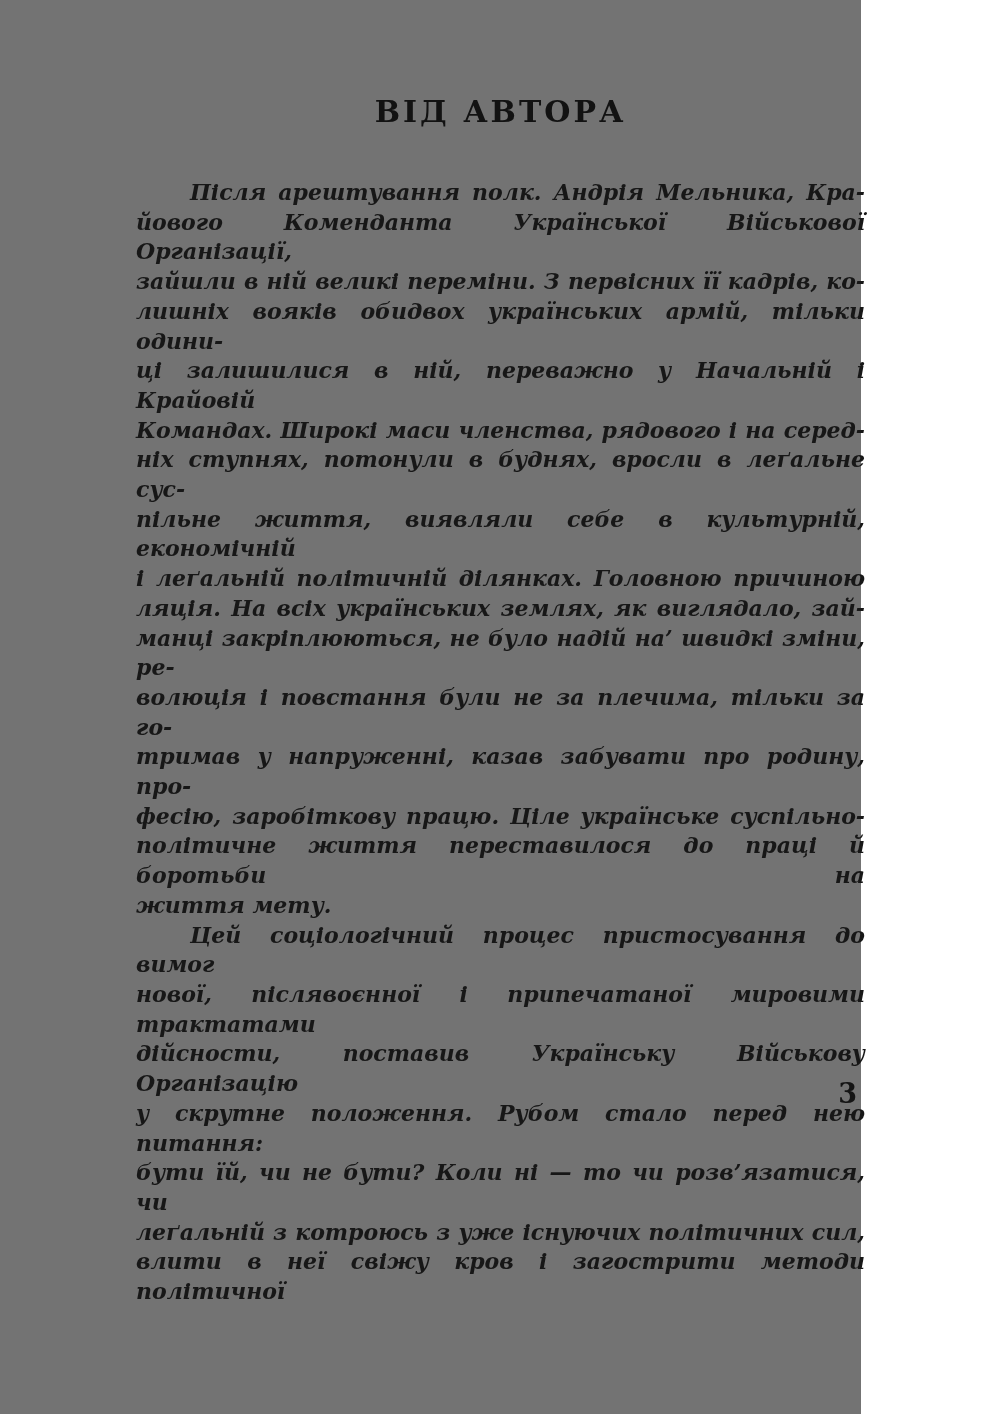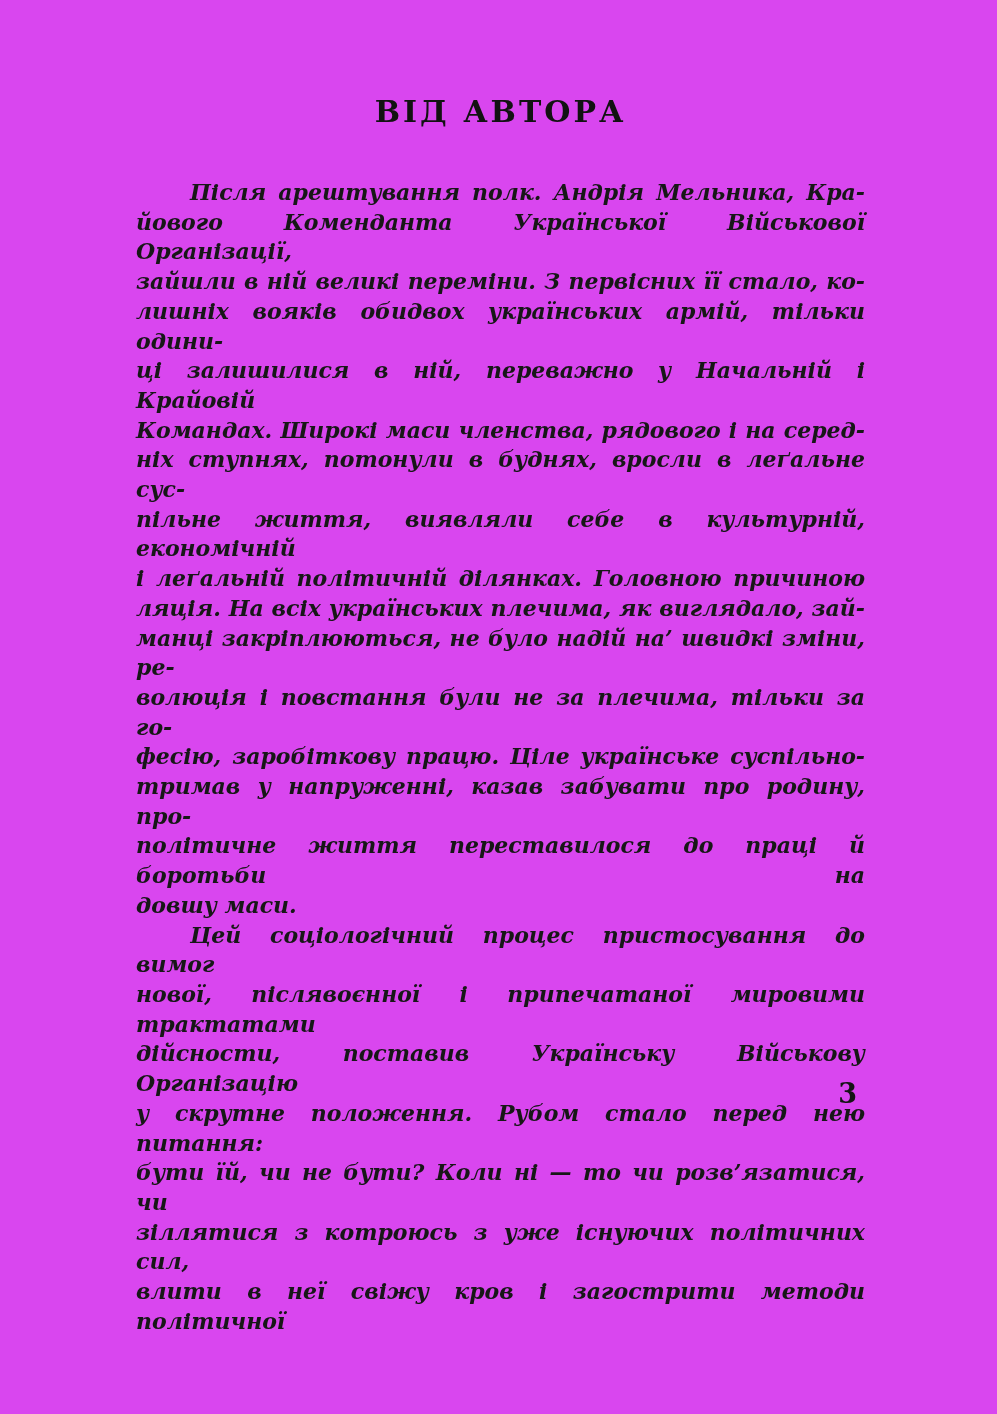--- a/index.html
+++ b/index.html
@@ -5,23 +5,23 @@
   * { box-sizing: border-box; }
   html, body { margin: 0; padding: 0; }
   body {
     width: 997px;
     height: 1414px;
     background: #ffffff;
     overflow: hidden;
   }
   .page {
     position: relative;
-    width: 997px;
+    width: 861px;
     height: 1414px;
-    background: #d946ef;
+    background: #737373;
     color: #161616;
   }
   .title {
     position: absolute;
     top: 94px;
     left: 136px;
     width: 729px;
     margin: 0;
     text-align: center;
     font-family: "DejaVu Serif", "Liberation Serif", serif;
@@ -70,37 +70,37 @@
 </style>
 </head>
 <body>
 
 <div class="page">
   <h1 class="title">ВІД АВТОРА</h1>
 
   <div class="text-block">
       <div class="line indent">Після арештування полк. Андрія Мельника, Кра-</div>
       <div class="line">йового Коменданта Української Військової Організації,</div>
-      <div class="line">зайшли в ній великі переміни. З первісних її стало, ко-</div>
+      <div class="line">зайшли в ній великі переміни. З первісних її кадрів, ко-</div>
       <div class="line">лишніх вояків обидвох українських армій, тільки одини-</div>
       <div class="line">ці залишилися в ній, переважно у Начальній і Крайовій</div>
       <div class="line">Командах. Широкі маси членства, рядового і на серед-</div>
       <div class="line">ніх ступнях, потонули в буднях, вросли в леґальне сус-</div>
       <div class="line">пільне життя, виявляли себе в культурній, економічній</div>
       <div class="line">і леґальній політичній ділянках. Головною причиною</div>
-      <div class="line">ляція. На всіх українських плечима, як виглядало, зай-</div>
+      <div class="line">ляція. На всіх українських землях, як виглядало, зай-</div>
       <div class="line">манці закріплюються, не було надій на’ швидкі зміни, ре-</div>
       <div class="line">волюція і повстання були не за плечима, тільки за го-</div>
+      <div class="line">тримав у напруженні, казав забувати про родину, про-</div>
       <div class="line">фесію, заробіткову працю. Ціле українське суспільно-</div>
-      <div class="line">тримав у напруженні, казав забувати про родину, про-</div>
       <div class="line">політичне життя переставилося до праці й боротьби на</div>
-      <div class="line para-end">довшу маси.</div>
+      <div class="line para-end">життя мету.</div>
       <div class="line indent">Цей соціологічний процес пристосування до вимог</div>
       <div class="line">нової, післявоєнної і припечатаної мировими трактатами</div>
       <div class="line">дійсности, поставив Українську Військову Організацію</div>
       <div class="line">у скрутне положення. Рубом стало перед нею питання:</div>
       <div class="line">бути їй, чи не бути? Коли ні — то чи розв’язатися, чи</div>
-      <div class="line">зіллятися з котроюсь з уже існуючих політичних сил,</div>
+      <div class="line">леґальній з котроюсь з уже існуючих політичних сил,</div>
       <div class="line">влити в неї свіжу кров і загострити методи політичної</div>
     </div>
 
   <div class="page-number">3</div>
 </div>
 
 </body></html>

